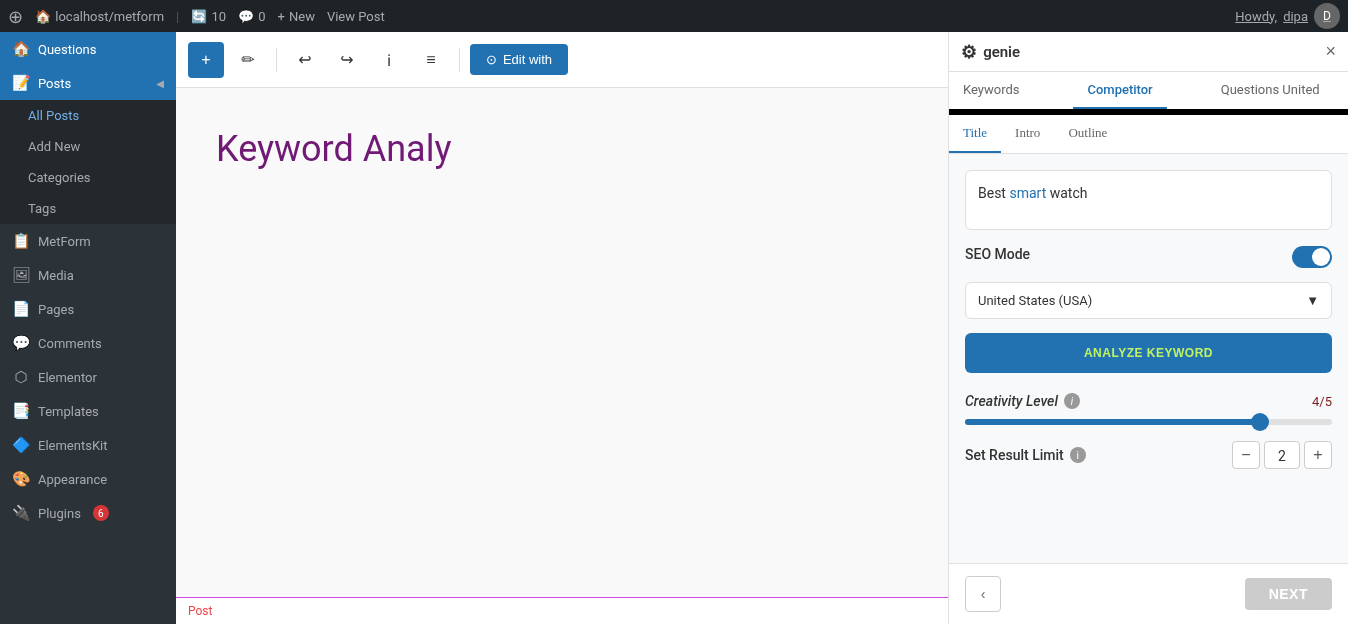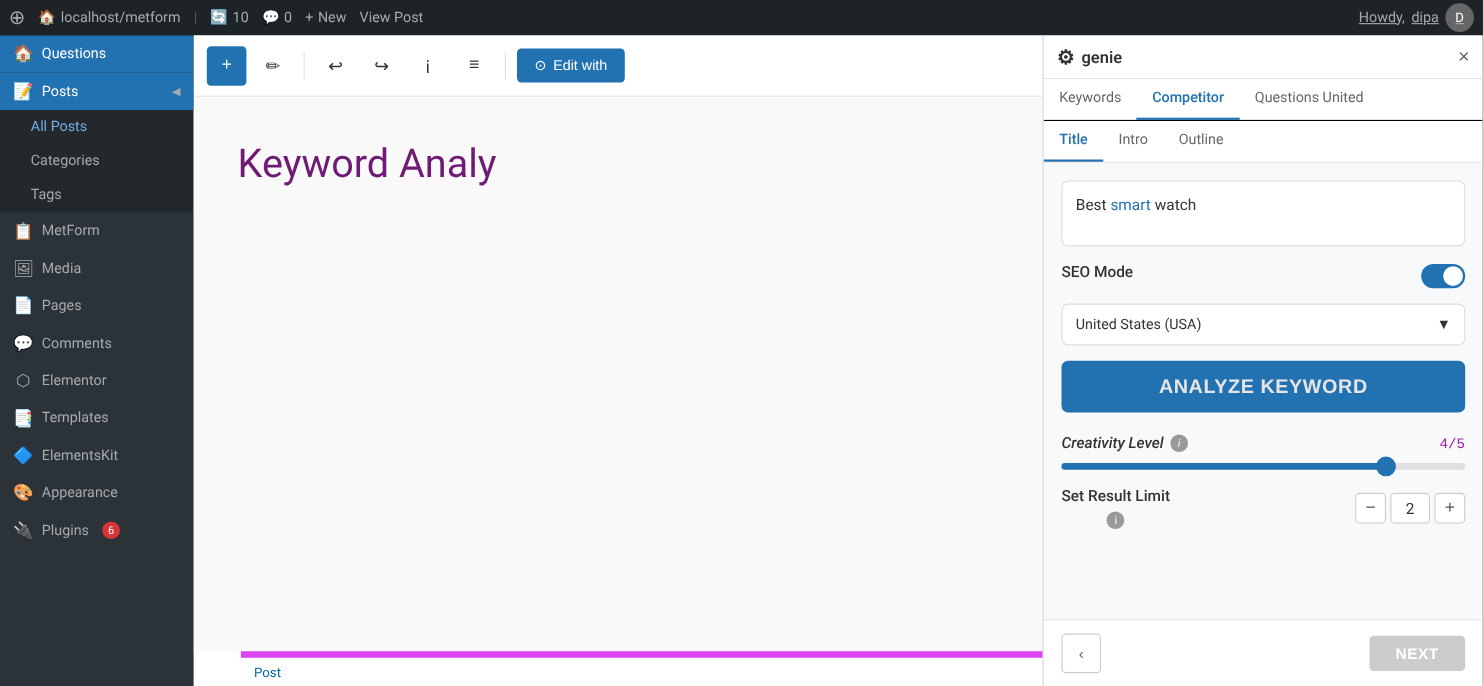--- a/index.html
+++ b/index.html
@@ -119,25 +119,24 @@
       font-weight: 400;
       color: #701a75;
       margin-bottom: 24px;
     }
     .block-hint {
       color: #999;
       font-size: 15px;
     }
     .editor-footer {
       background: #fff;
-      border-top: 6px solid #d946ef;
+      border-top: 1px solid #d946ef;
       padding: 6px 12px;
       font-size: 12px;
-      color: #0369a1;
-      margin-left: 43px;
+      color: #ef4444;
     }
 
     
     .right-panel {
       width: 400px;
       background: #f8f9fa;
       border-left: 1px solid #e0e0e0;
       display: flex;
       flex-direction: column;
       overflow: hidden;
@@ -160,23 +159,24 @@
       font-weight: 600;
       font-size: 15px;
       color: #333;
     }
     .genie-icon { font-size: 18px; }
     .close-btn { background: none; border: none; cursor: pointer; color: #666; font-size: 18px; }
 
     
     .tabs-row {
       background: #fff;
-      border-bottom: 1px solid #000000;
-      display: flex;
-      flex-shrink: 0;
+      border-bottom: 6px solid #000000;
+      display: flex;
+      flex-shrink: 0;
+      gap: 40px;
     }
     .tab {
       padding: 10px 14px;
       cursor: pointer;
       font-size: 13px;
       color: #666;
       border-bottom: 2px solid transparent;
       white-space: nowrap;
     }
     .tab.active {
@@ -184,20 +184,21 @@
       border-bottom: 2px solid #2271b1;
       font-weight: 500;
     }
 
     
     .tabs-row2 {
       background: #fff;
       border-bottom: 1px solid #e0e0e0;
       display: flex;
       flex-shrink: 0;
+      font-family: Liberation Serif, serif;
     }
 
     
     .panel-content {
       flex: 1;
       overflow-y: auto;
       padding: 16px;
       background: #f8f9fa;
     }
     .title-input-box {
@@ -249,25 +250,25 @@
       cursor: pointer;
       display: flex;
       align-items: center;
       justify-content: space-between;
       margin-bottom: 14px;
     }
 
     .analyze-btn {
       width: 100%;
       background: #2271b1;
-      color: #e5e5e5;
+      color: #bef264;
       border: none;
       border-radius: 6px;
       padding: 13px;
-      font-size: 18px;
+      font-size: 12px;
       font-weight: 700;
       cursor: pointer;
       letter-spacing: 0.5px;
       margin-bottom: 20px;
       text-transform: uppercase;
     }
 
     .creativity-section { margin-bottom: 16px; }
     .creativity-header {
       display: flex;
@@ -287,21 +288,21 @@
       height: 16px;
       border-radius: 50%;
       background: #999;
       color: white;
       font-size: 10px;
       display: flex;
       align-items: center;
       justify-content: center;
       cursor: help;
     }
-    .creativity-value { font-size: 13px; color: #a21caf; font-family: Liberation Mono, monospace; }
+    .creativity-value { font-size: 13px; color: #7f1d1d; }
 
     .slider-track {
       width: 100%;
       height: 6px;
       background: #e0e0e0;
       border-radius: 3px;
       position: relative;
       margin-bottom: 16px;
     }
     .slider-fill {
@@ -324,21 +325,20 @@
     .result-limit-row {
       display: flex;
       align-items: center;
       justify-content: space-between;
       margin-bottom: 16px;
     }
     .result-limit-label-row {
       display: flex;
       align-items: center;
       gap: 6px;
-      flex-direction: column;
     }
     .result-limit-label { font-size: 14px; color: #333; font-weight: 500; }
     .result-limit-controls {
       display: flex;
       align-items: center;
       gap: 4px;
     }
     .limit-btn {
       width: 28px;
       height: 28px;
@@ -447,20 +447,23 @@
       <span class="icon">📝</span>
       <span>Posts</span>
       <span class="arrow">◀</span>
     </div>
 
     <div class="sidebar-submenu">
       <div class="sidebar-item active-sub" style="color:#72aee6;">
         <span>All Posts</span>
       </div>
       <div class="sidebar-item">
+        <span>Add New</span>
+      </div>
+      <div class="sidebar-item">
         <span>Categories</span>
       </div>
       <div class="sidebar-item">
         <span>Tags</span>
       </div>
     </div>
 
     <div class="sidebar-item">
       <span class="icon">📋</span>
       <span>MetForm</span>

